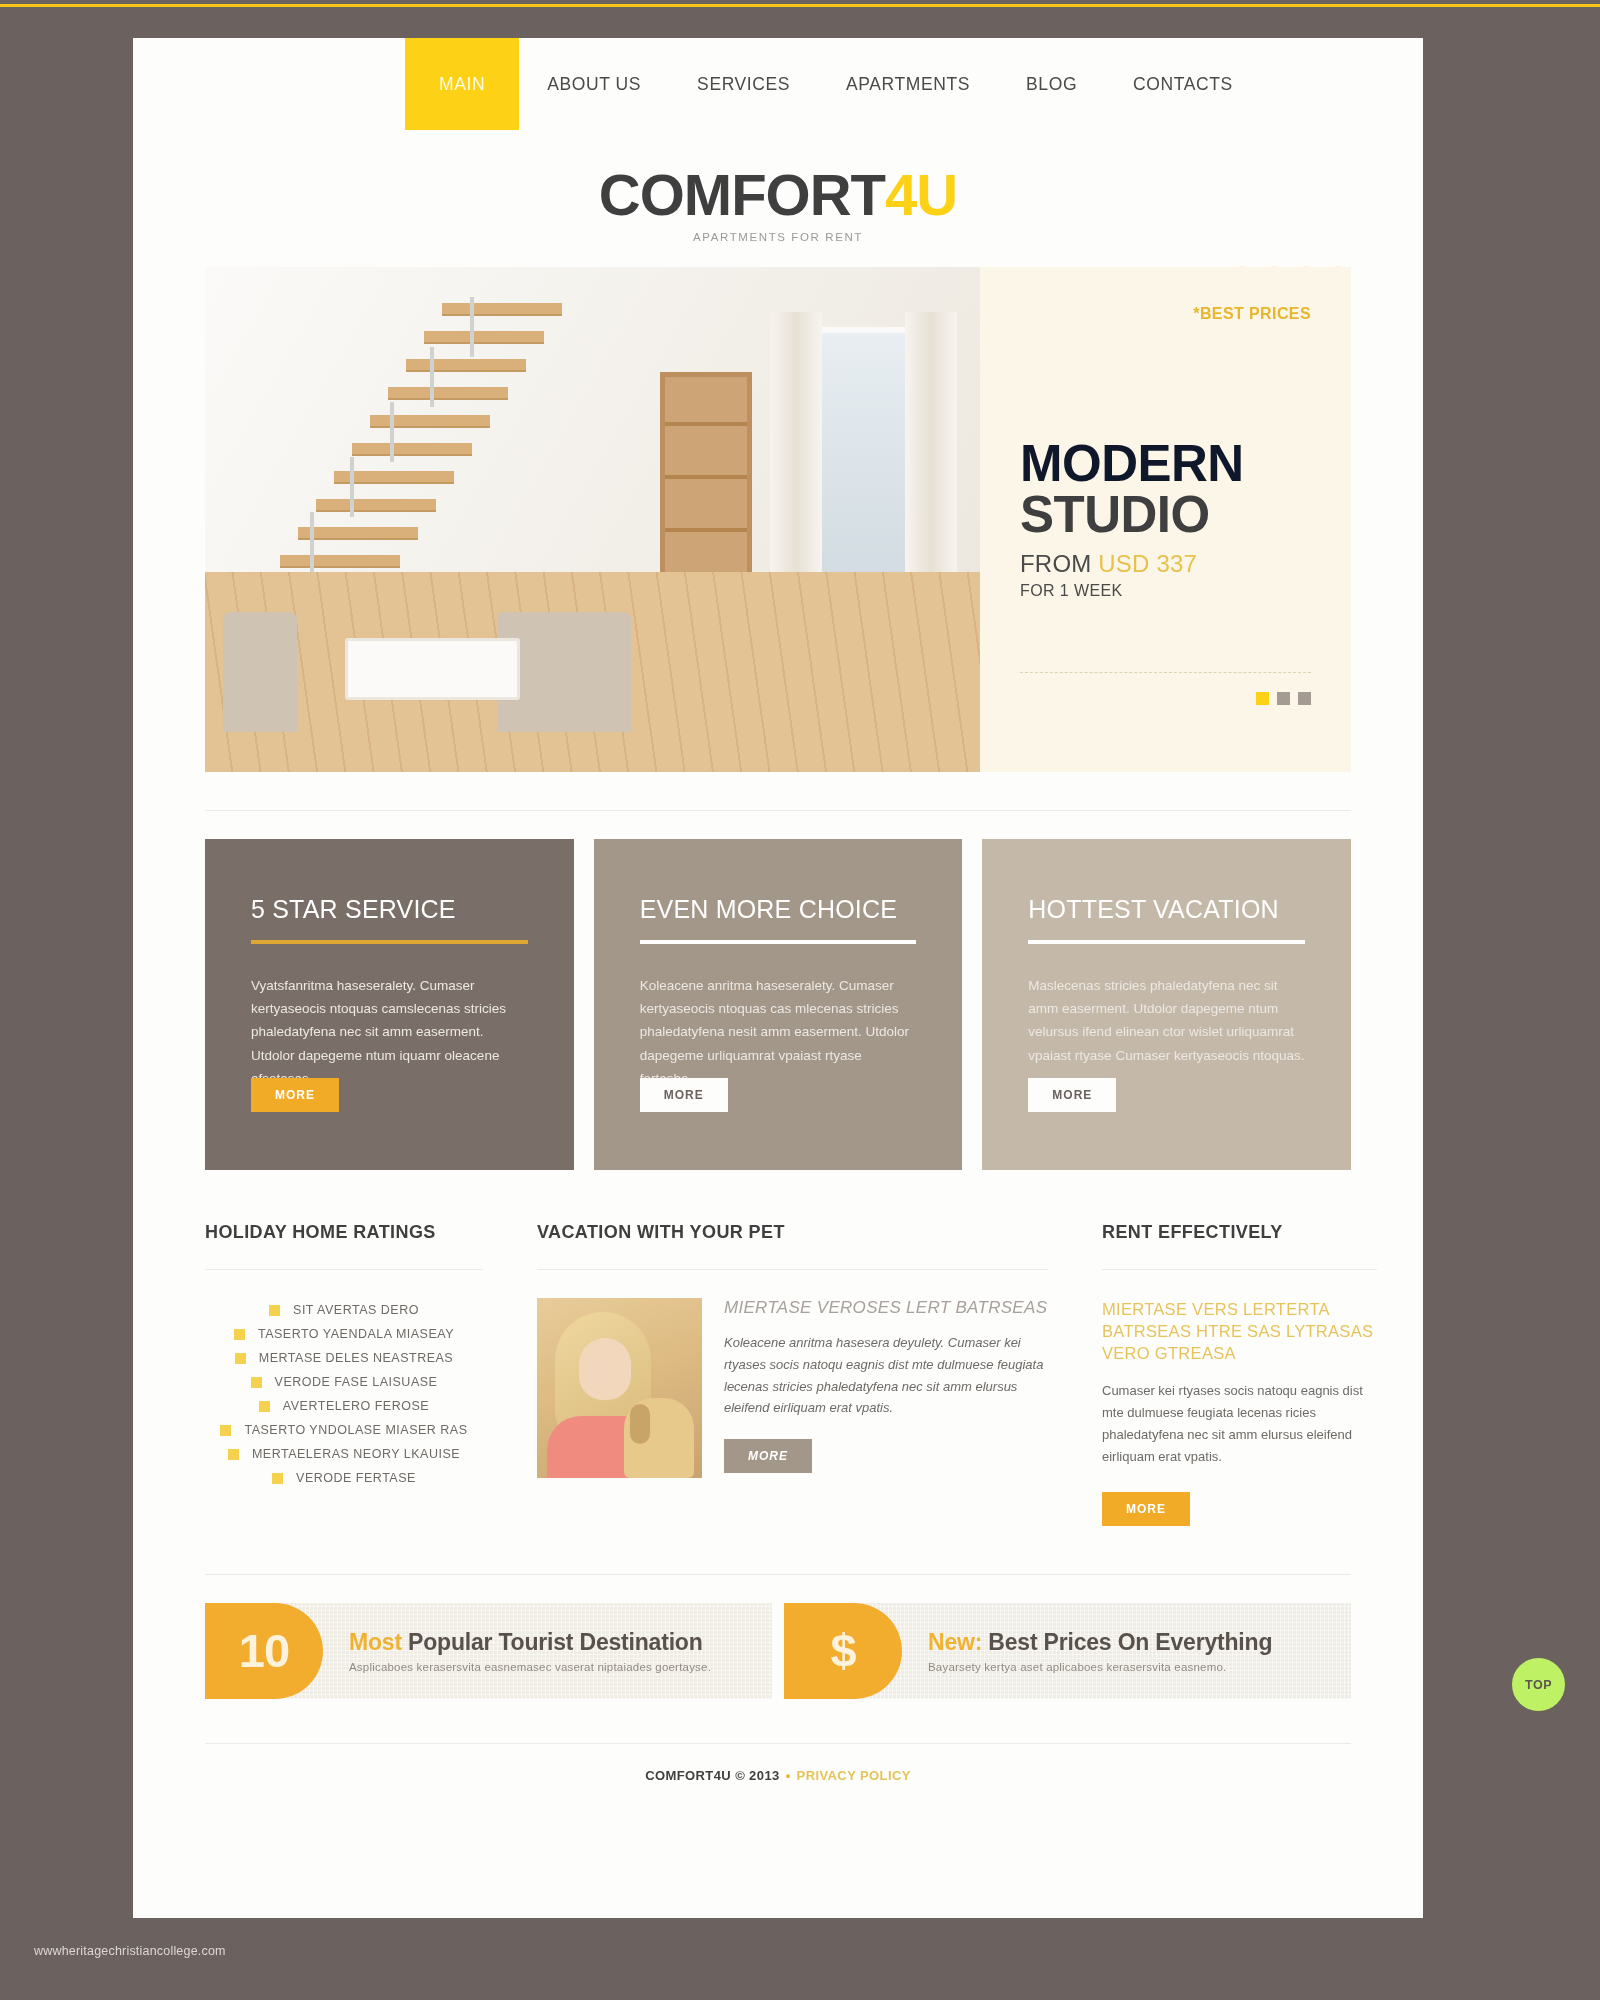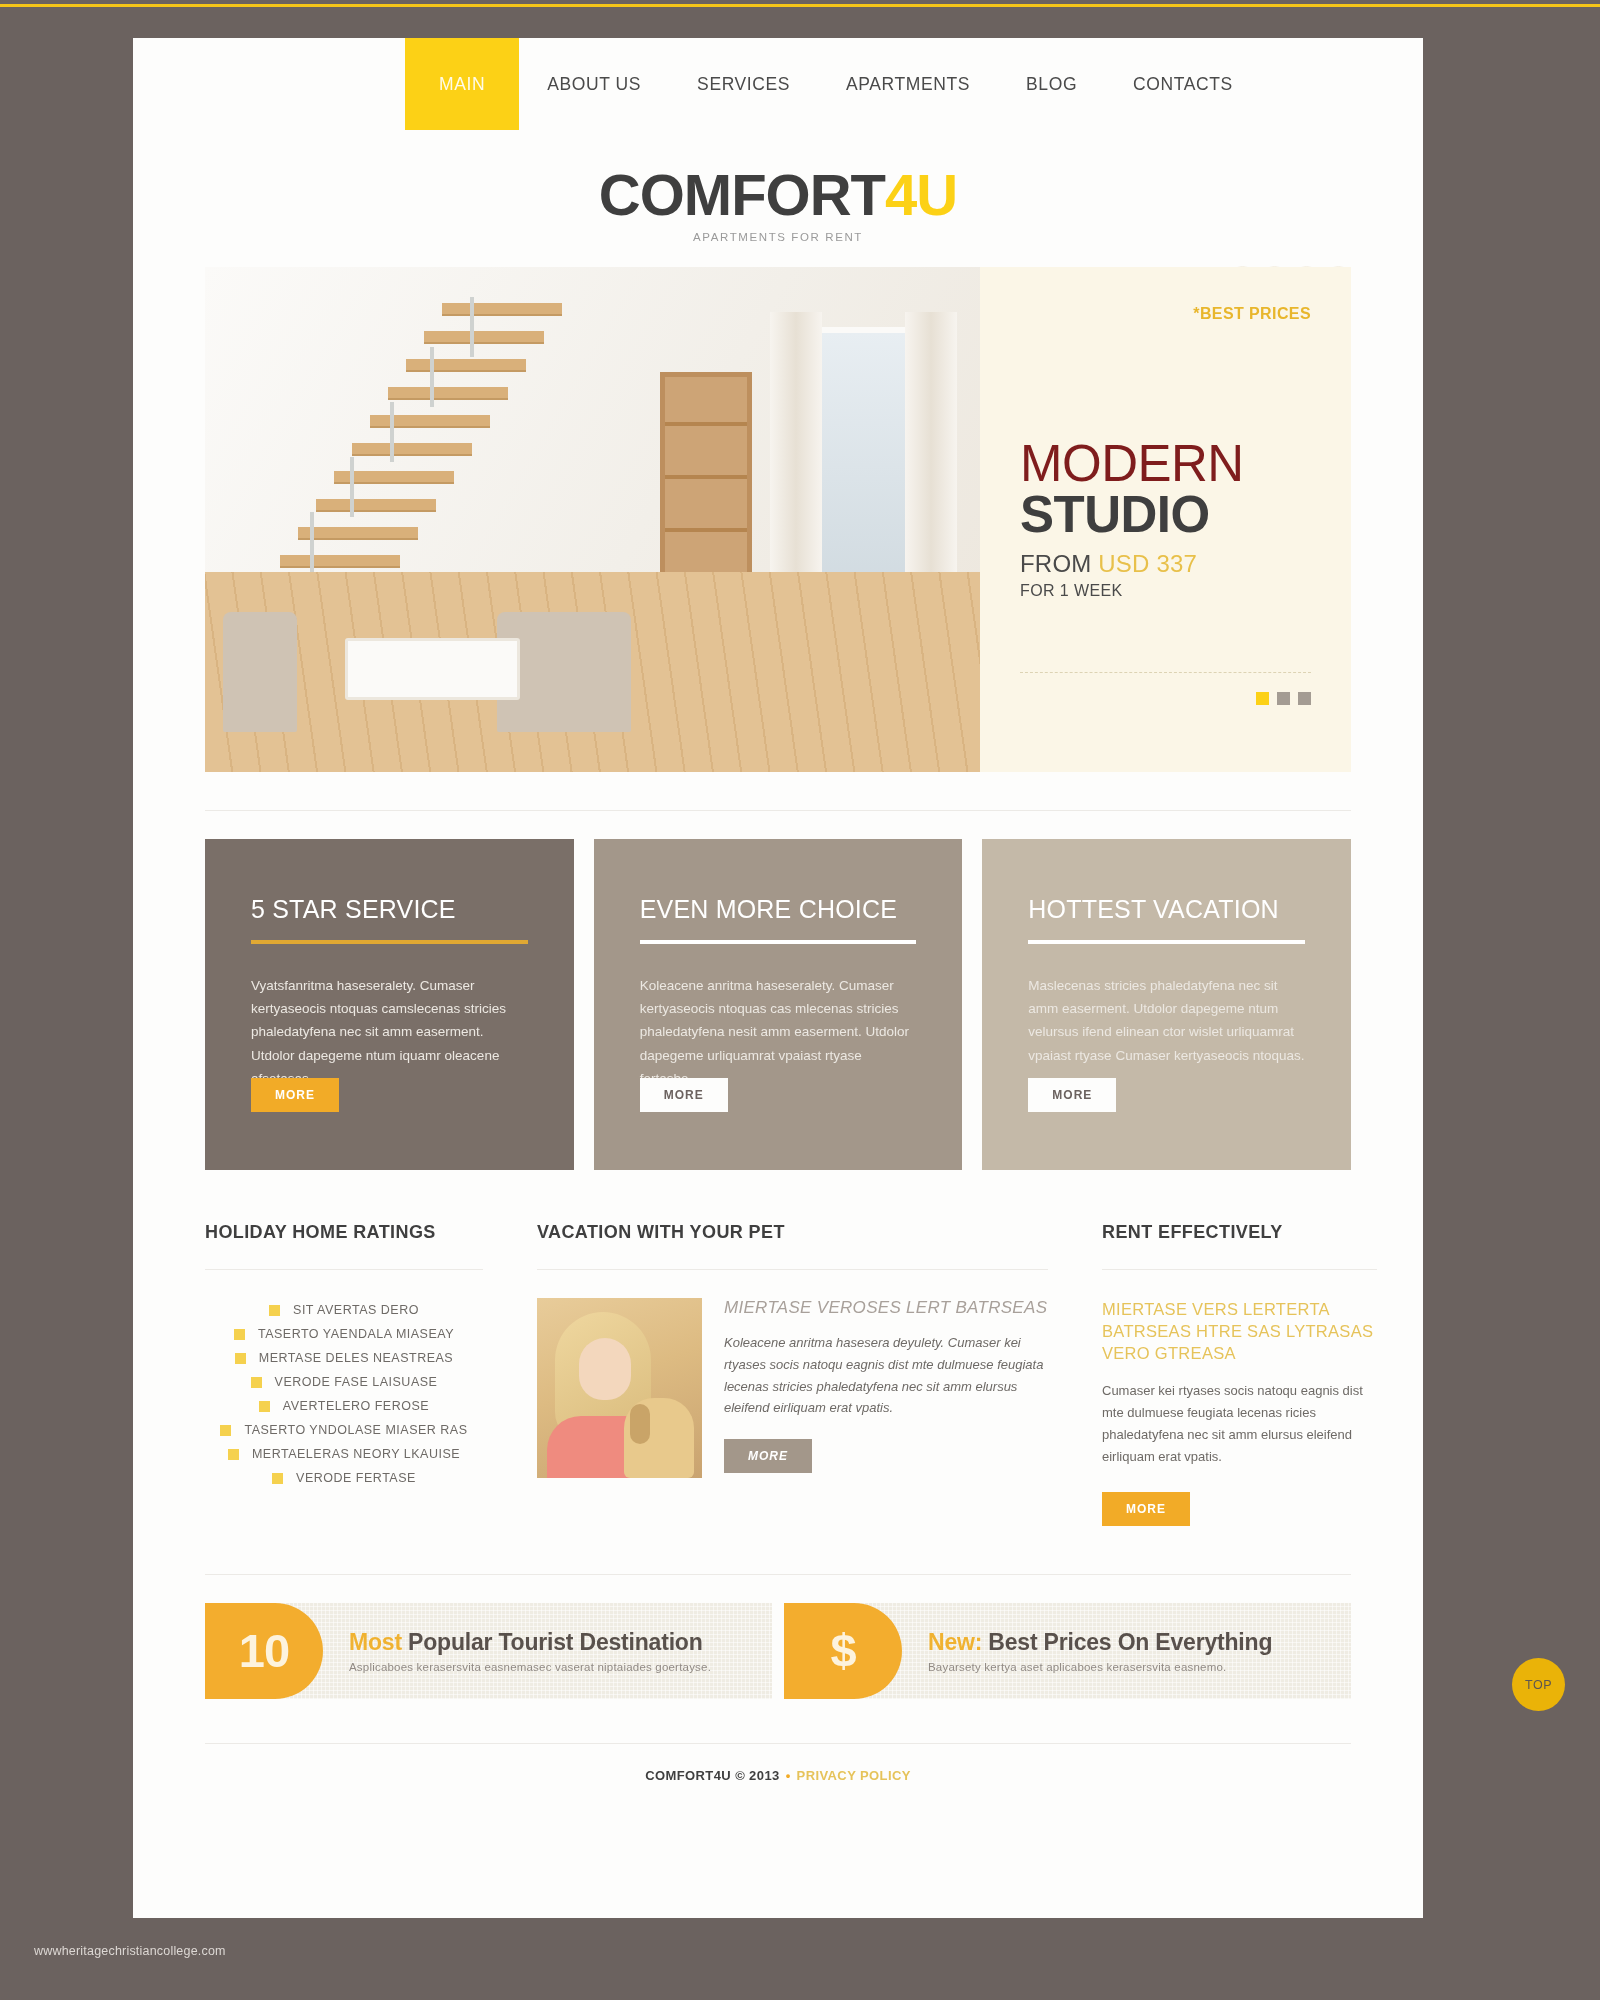--- a/index.html
+++ b/index.html
@@ -164,22 +164,22 @@
     font-weight: bold;
     letter-spacing: 0.4px;
   }
   .hero-head {
     position: absolute;
     left: 40px;
     top: 172px;
   }
   .hero-modern {
     font-size: 51px;
-    font-weight: normal;
-    color: #7f1d1d;
+    font-weight: bold;
+    color: #0f172a;
     line-height: 0.98;
     letter-spacing: -0.5px;
   }
   .hero-studio {
     font-size: 51px;
     font-weight: bold;
     color: #3f3f3f;
     line-height: 1;
     letter-spacing: -0.5px;
   }
@@ -460,24 +460,24 @@
   .footer .dot { color: #f2ab27; margin: 0 6px; }
   .footer a { color: #e6c35a; text-decoration: none; cursor: pointer; }
 
   
   .top-btn {
     position: absolute;
     right: 35px;
     top: 1658px;
     width: 53px; height: 53px;
     border-radius: 50%;
-    background: #eab308;
+    background: #bef264;
     color: #5c5552;
     font-size: 12.5px;
-    font-weight: normal;
+    font-weight: bold;
     display: flex;
     align-items: center;
     justify-content: center;
     cursor: pointer;
     letter-spacing: 0.5px;
   }
 
   
   .watermark {
     position: absolute;

